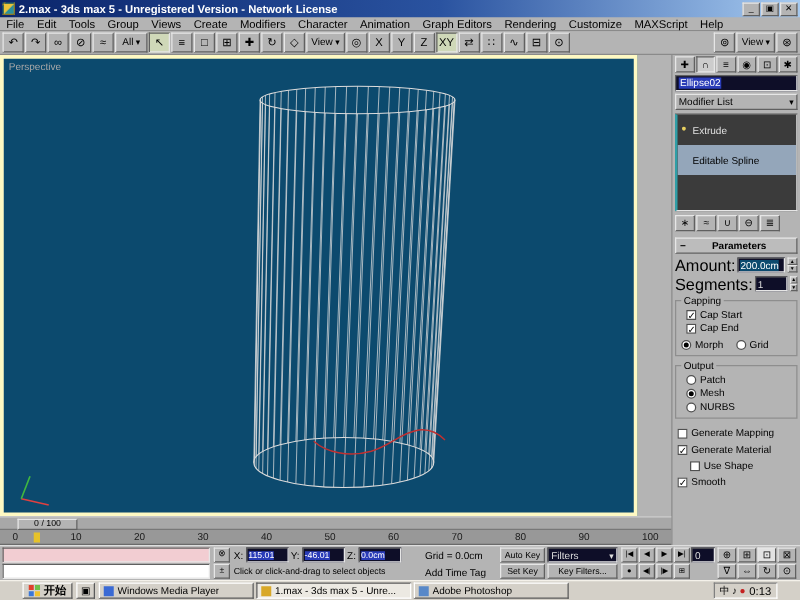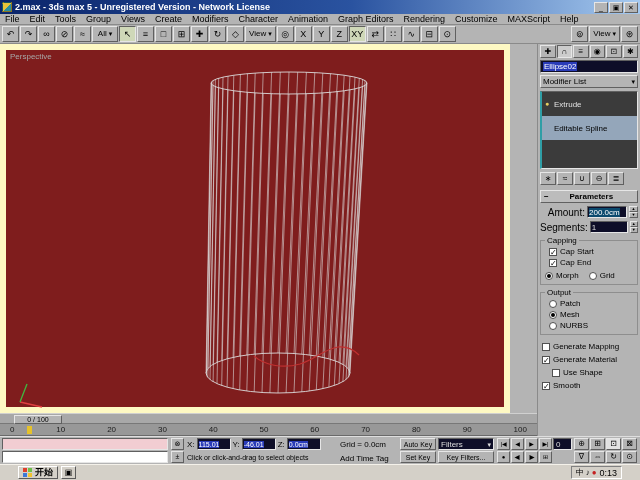--- a/index.html
+++ b/index.html
@@ -20,21 +20,21 @@
 
   
   .toolbar{position:absolute;top:25px;left:0;width:640px;height:19px;background:#b4b4b4;display:flex;align-items:center;justify-content:space-between;padding:0 2px;border-bottom:1px solid #8a8a8a;}
   .tb-group{display:flex;align-items:center;gap:1px;}
   .tbtn{min-width:17px;height:16px;font-size:9px;line-height:14px;text-align:center;padding:0 1px;white-space:nowrap;}
   .tbtn.dd{min-width:26px;padding:0 3px;font-size:8px;}
   .tbtn.dd::after{content:" ▾";font-size:7px;}
   .tbtn.active{border-color:#606060 #e6e6e6 #e6e6e6 #606060;background:#cfd8b8;}
 
   
-  .viewport{position:absolute;top:44px;left:0;width:510px;height:369px;background:#7f1d1d;border:6px solid #fef9c3;}
+  .viewport{position:absolute;top:44px;left:0;width:510px;height:369px;background:#0c4a6e;border:3px solid #fef9c3;}
   .viewport svg{position:absolute;left:0;top:0;}
   .vp-label{position:absolute;left:4px;top:2px;color:#a8a8a8;font-size:8px;}
 
   
   .cpanel{position:absolute;top:44px;left:537px;width:103px;height:392px;background:#b4b4b4;padding:1px 2px;border-left:1px solid #8a8a8a;}
   .tabs{display:flex;gap:1px;margin-bottom:2px;}
   .tab{flex:1;height:13px;font-size:8px;line-height:11px;text-align:center;}
   .tab.active{background:#cccccc;border-color:#606060 #e6e6e6 #e6e6e6 #606060;}
   .namefield{height:13px;margin-bottom:2px;background:#0e0e28;border:1px solid;border-color:#606060 #e6e6e6 #e6e6e6 #606060;display:flex;align-items:center;padding:0 2px;}
   .namefield .sel{background:#2a3cb8;color:#fff;font-size:8px;padding:0 1px;}
@@ -42,21 +42,21 @@
   .dda::after{content:"▾";font-size:7px;}
   .stack{height:78px;background:#3b3b3b;border:1px solid;border-color:#606060 #e6e6e6 #e6e6e6 #606060;border-left:2px solid #2f9ea6;overflow:hidden;}
   .stack-row{height:12px;display:flex;align-items:center;gap:3px;padding:12px 3px;color:#e0e0e0;font-size:8px;}
   .stack-row.selected{background:#94a6ba;color:#000;}
   .bulb{width:6px;color:#e8d060;font-size:7px;line-height:12px;}
   .stackbtns{display:flex;gap:1px;margin-top:3px;}
   .sbtn{width:16px;height:13px;font-size:8px;line-height:11px;text-align:center;}
   .rollout{margin-top:5px;height:13px;display:flex;align-items:center;font-size:8px;font-weight:bold;background:#bcbcbc;border:1px solid;border-color:#e6e6e6 #606060 #606060 #e6e6e6;padding:0 3px;}
   .rollout .rtitle{flex:1;text-align:center;}
   .prow{display:flex;align-items:center;justify-content:flex-end;gap:2px;height:12px;margin-top:3px;}
-  .plabel{font-size:10px;}
+  .plabel{font-size:13px;}
   .pfield{width:40px;height:12px;background:#0e0e28;border:1px solid;border-color:#606060 #e6e6e6 #e6e6e6 #606060;display:flex;align-items:center;padding:0 1px;color:#ddd;font-size:8px;overflow:hidden;}
   .pfield .sel{background:#0c4a6e;color:#fff;white-space:nowrap;}
   .spin{display:inline-flex;flex-direction:column;width:9px;height:12px;}
   .spin i{font-style:normal;font-size:4px;line-height:4px;height:6px;text-align:center;background:#b4b4b4;border:1px solid;border-color:#e6e6e6 #606060 #606060 #e6e6e6;}
   .spin i.up::after{content:"▲";}
   .spin i.dn::after{content:"▼";}
   .group{position:relative;border:1px solid #8e8e8e;margin-top:7px;padding:5px 2px 3px;}
   .legend{position:absolute;top:-5px;left:4px;background:#b4b4b4;padding:0 2px;font-size:8px;line-height:9px;}
   .check-row{display:flex;align-items:center;gap:3px;height:11px;font-size:8px;margin-left:6px;white-space:nowrap;}
   .check-row .cbox{width:8px;height:8px;background:#fff;border:1px solid #505050;font-size:8px;line-height:7px;text-align:center;flex:none;}
@@ -472,20 +472,35 @@
           <i></i>
           <i></i>
           <i></i>
         </span>
       <span>开始</span>
     </button>
     <div class="ql">
 
     <button class="qlbtn">▣</button>
       </div>
+    <div class="tasks">
+
+    <button class="taskbtn">
+        <span class="ticon" style="background: rgb(58, 106, 212);"></span>
+        <span class="tlabel">Windows Media Player</span>
+      </button>
+        <button class="taskbtn active">
+        <span class="ticon" style="background: rgb(216, 168, 40);"></span>
+        <span class="tlabel">1.max - 3ds max 5 - Unre...</span>
+      </button>
+        <button class="taskbtn">
+        <span class="ticon" style="background: rgb(88, 136, 200);"></span>
+        <span class="tlabel">Adobe Photoshop</span>
+      </button>
+      </div>
     <div class="tray">
       <div class="trayicons">
 
       <span class="trayicon">中</span>
           <span class="trayicon">♪</span>
           <span class="trayicon red">●</span>
         </div>
       <span class="clock">0:13</span>
     </div>
   </div>

